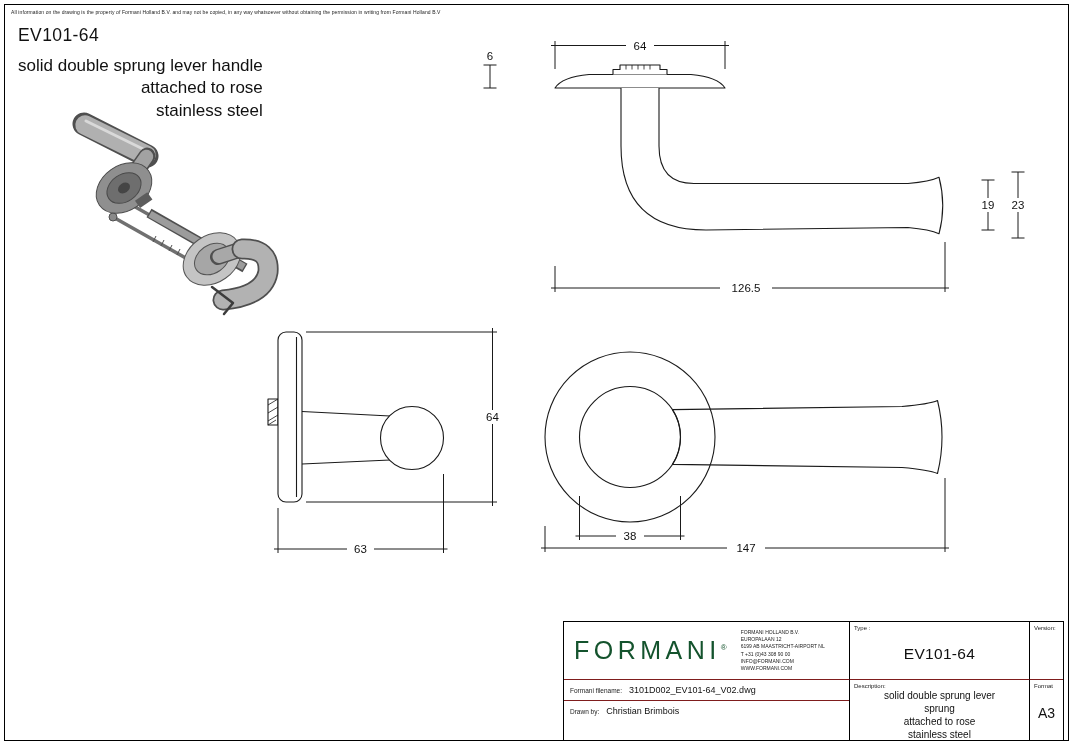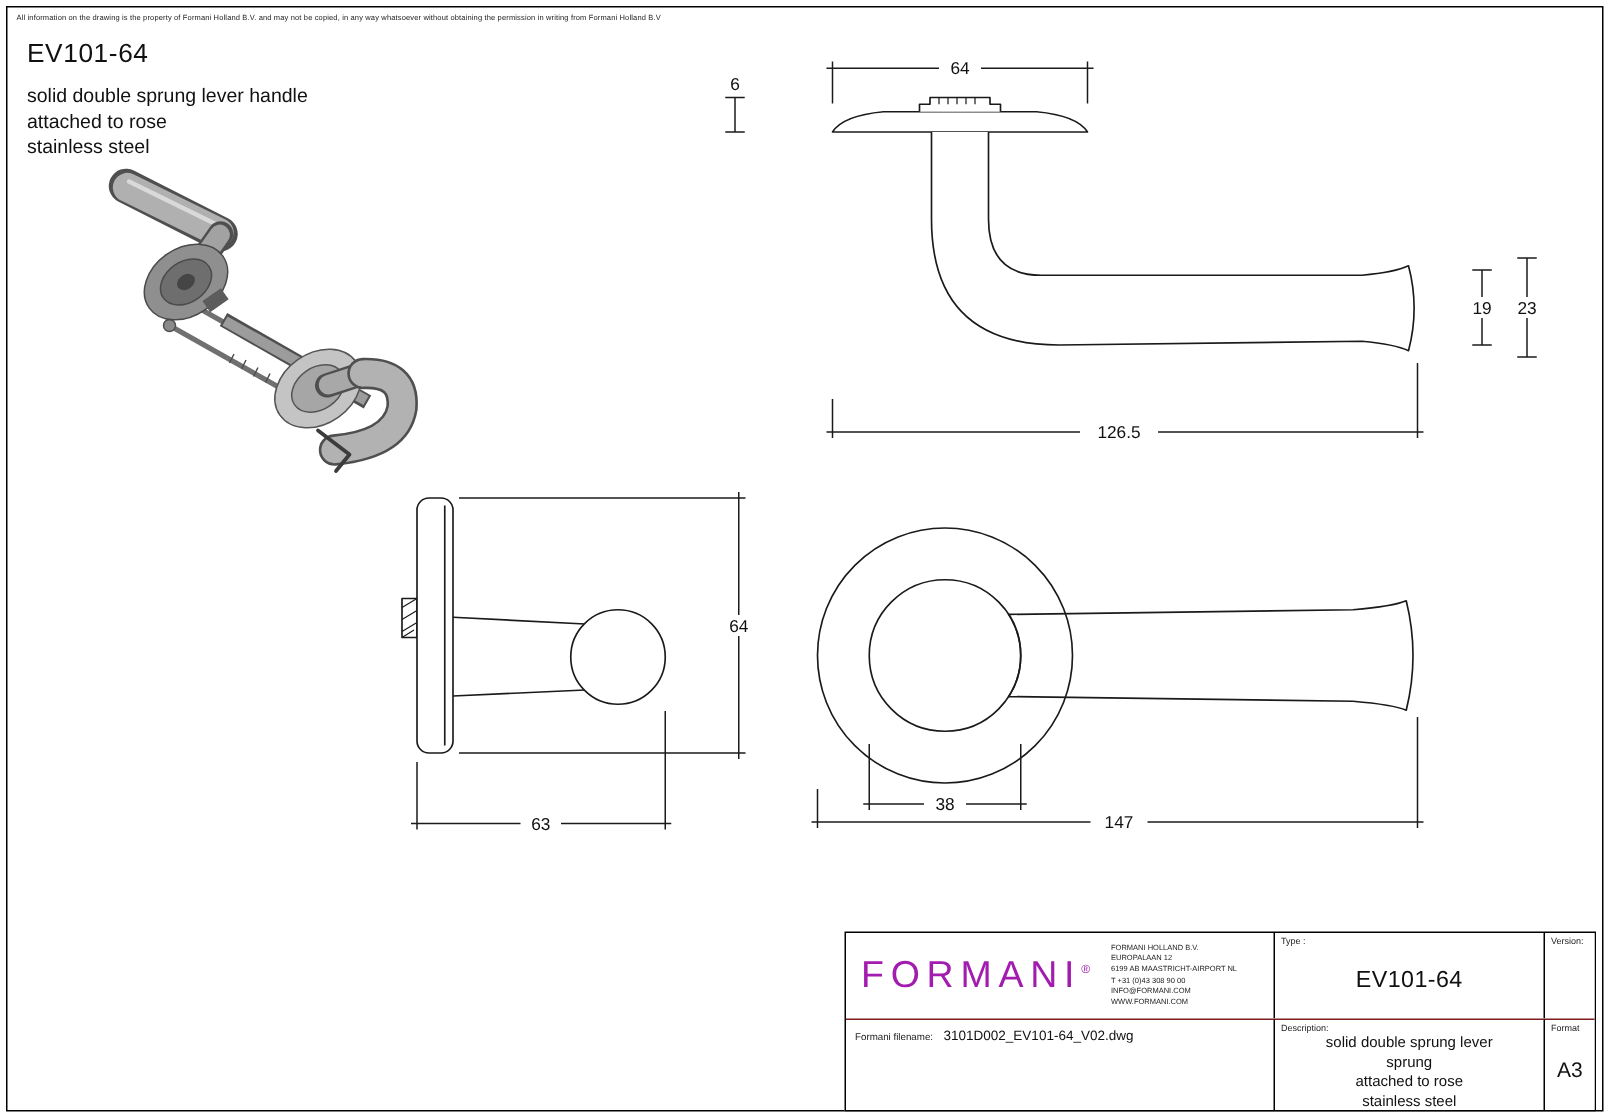--- a/index.html
+++ b/index.html
@@ -2,40 +2,40 @@
 <html><head>
 <meta charset="utf-8">
 <style>
   * { margin:0; padding:0; box-sizing:border-box; }
   html,body { width:1073px; height:745px; background:#fff; font-family:"Liberation Sans","DejaVu Sans",sans-serif; color:#111; overflow:hidden; }
   .sheet { position:relative; width:946px; height:745px; background:#fff; }
   .frame { position:absolute; left:4px; top:4px; width:1065px; height:737px; border:1.6px solid #000; }
   .disclaimer { position:absolute; left:11px; top:9px; font-size:5px; letter-spacing:.1px; color:#222; white-space:nowrap; }
   .header { position:absolute; left:18px; top:25px; }
   .product-code { font-size:17.5px; letter-spacing:.4px; margin-bottom:9px; }
-  .header-desc { font-size:13px; line-height:1.32; }
+  .header-desc { font-size:17px; line-height:1.32;text-align:right; }
   .drawings { position:absolute; left:0; top:0; }
   svg text { font-family:"Liberation Sans","DejaVu Sans",sans-serif; font-size:11.5px; fill:#111; stroke:none; text-anchor:middle; }
   .dimbg { fill:#fff; stroke:none; }
 
   
   .tblock { position:absolute; left:563px; top:621px; width:501px; height:120px; display:grid;
             grid-template-columns:285px 180px 1fr; grid-template-rows:57px 21px 21px auto;
             background:#fff; border:1.2px solid #000; font-family:"Liberation Sans","DejaVu Sans",sans-serif; }
   .cell { border-left:1px solid #000; border-top:1px solid #7f1d1d; position:relative; overflow:hidden; background:#fff; }
   .no-l { border-left:none; } .no-t { border-top:none; }
   .c-logo   { grid-row:1; grid-column:1; display:flex; align-items:center; padding:4px 6px 4px 10px; gap:14px; }
   .c-type   { grid-row:1; grid-column:2; display:flex; align-items:center; justify-content:center; }
   .c-version{ grid-row:1; grid-column:3; }
   .c-file   { grid-row:2; grid-column:1; }
   .c-drawn  { grid-row:3; grid-column:1; }
   .c-date   { grid-row:4; grid-column:1; }
   .c-desc   { grid-row:2/5; grid-column:2; }
   .c-format { grid-row:2/5; grid-column:3; display:flex; flex-direction:column;justify-content:center; }
-  .logo { font-size:25px; letter-spacing:4.5px; white-space:nowrap; color:#a21caf; }
+  .logo { font-size:25px; letter-spacing:4.5px; white-space:nowrap; color:#14532d; }
   .logo sup { font-size:8px; letter-spacing:0; }
   .address { font-size:5px; line-height:1.45; color:#222; }
   .celllabel { position:absolute; left:4px; top:3px; font-size:6px; color:#222; }
   .typevalue { font-size:15.5px; letter-spacing:.3px; margin-top:6px; }
   .c-row-inner { display:flex; align-items:baseline; gap:7px; padding:5px 0 0 6px; }
   .rowlabel { font-size:6.5px; color:#222; }
   .rowvalue { font-size:9px; color:#111; }
   .desclines { margin-top:9px; text-align:center; font-size:10px; line-height:1.3; }
   .formatvalue { flex:1; display:flex; align-items:center; justify-content:center; font-size:14px; margin-top:6px; }
 </style>
@@ -217,20 +217,26 @@
       <div class="celllabel">Version:</div>
     </div>
 
     <div class="cell c-file no-l">
       <div class="c-row-inner">
         <span class="rowlabel">Formani filename:</span>
         <span class="rowvalue">3101D002_EV101-64_V02.dwg</span>
       </div>
     </div>
 
+    <div class="cell c-drawn no-l">
+      <div class="c-row-inner">
+        <span class="rowlabel">Drawn by:</span>
+        <span class="rowvalue">Christian Brimbois</span>
+      </div>
+    </div>
 
 
     <div class="cell c-desc">
       <div class="celllabel">Description:</div>
       <div class="desclines">
         <div>solid double sprung lever</div>
         <div>sprung</div>
         <div>attached to rose</div>
         <div>stainless steel</div>
       </div>

